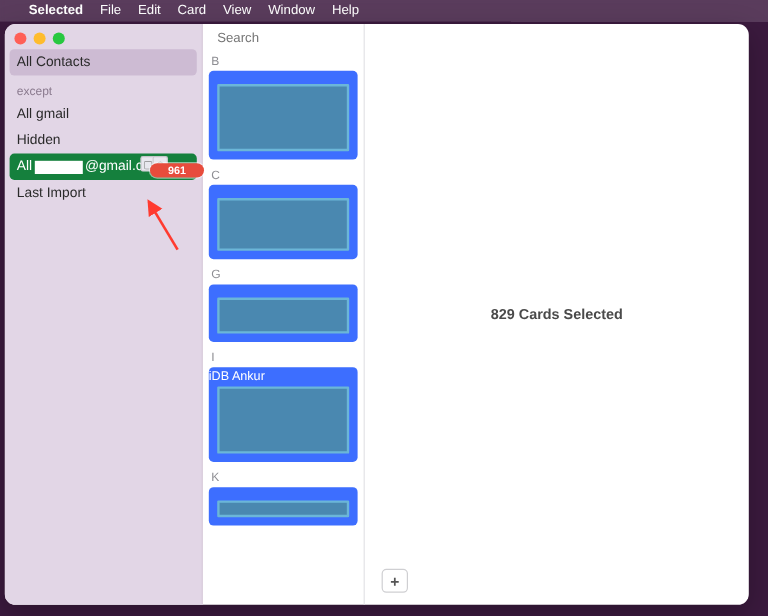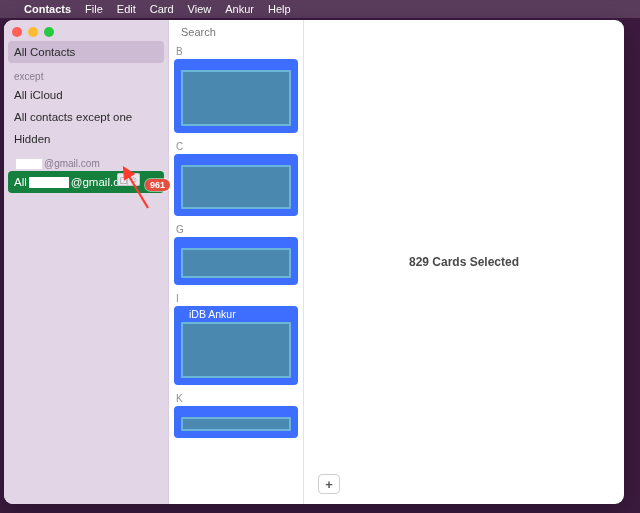--- a/index.html
+++ b/index.html
@@ -95,21 +95,21 @@
     border-radius:2px; margin-left:-3px;
     box-shadow: 0 0 0 1px rgba(0,0,0,0.15) inset;
     display:flex;align-items:center;justify-content:center;
     font-size:9px;color:#888;
   }
   .badge {
     position:absolute; right:-6px; top:8px;
     background:#e74c3c; color:#fff;
     font-size:9px; font-weight:600;
     border-radius:8px;
-    padding: 1px 5px;
+    padding: 1px 15px;
     box-shadow: 0 0 0 1px rgba(255,255,255,0.5);
   }
   
   .list {
     width: 135px;
     border-right: 1px solid #e3e3e6;
     display:flex; flex-direction:column;
   }
   .search {
     padding: 6px 8px;
@@ -135,21 +135,21 @@
   .card {
     background:#3d6eff;
     border-radius:4px;
     margin-bottom: 6px;
     overflow:hidden;
   }
   .card-top {
     height: 11px;
   }
   .card-top.named {
-    padding: 2px 15px;
+    padding: 2px 0;
     color:#fff; font-size:10.5px; font-weight:500;
     height:auto;
   }
   .card-body {
     margin: 0 7px 7px 7px;
     background:#4a88b0;
     border:2px solid #6bb6d8;
     border-radius:1px;
   }
   .card.h-tall .card-body { height: 56px; }
@@ -176,58 +176,55 @@
     position:absolute;
     left:118px; top:162px;
     pointer-events:none;
   }
 </style>
 </head>
 <body>
 
 <div class="menubar">
   <span class="apple"></span>
-  <span class="bold">Contacts</span>
+  <span class="bold">Selected</span>
   <span>File</span>
   <span>Edit</span>
   <span>Card</span>
   <span>View</span>
-  <span>Ankur</span>
+  <span>Window</span>
   <span>Help</span>
 </div>
 
 <div class="window">
 
   <div class="sidebar">
     <div class="traffic">
       <span class="tl-red"></span>
       <span class="tl-yellow"></span>
       <span class="tl-green"></span>
     </div>
     <div class="side-item sel">All Contacts</div>
 
     <div class="side-head">except</div>
-    <div class="side-item">All iCloud</div>
-    <div class="side-item">All contacts except one</div>
+    <div class="side-item">All gmail</div>
     <div class="side-item">Hidden</div>
 
-    <div class="side-head">
-      <span class="redacted-small" style="width:26px;height:10px;"></span><span>@gmail.com</span>
-    </div>
     <div class="side-item drag">
       <span><span>All</span></span>
       <span class="redacted-small"></span>
       <span>@gmail.c</span>
       <div class="drag-icons">
         <span class="ic">▢</span>
         <span class="ic">☺</span>
       </div>
       <span class="badge">961</span>
     </div>
 
+    <div class="side-item">Last Import</div>
   </div>
 
   <div class="list">
     <div class="search">
       <svg viewBox="0 0 16 16">
           <circle cx="7" cy="7" r="5" fill="none" stroke="#888" stroke-width="1.5"></circle>
           <line x1="11" y1="11" x2="15" y2="15" stroke="#888" stroke-width="1.5"></line>
         </svg>
       <input placeholder="Search" style="">
     </div>

